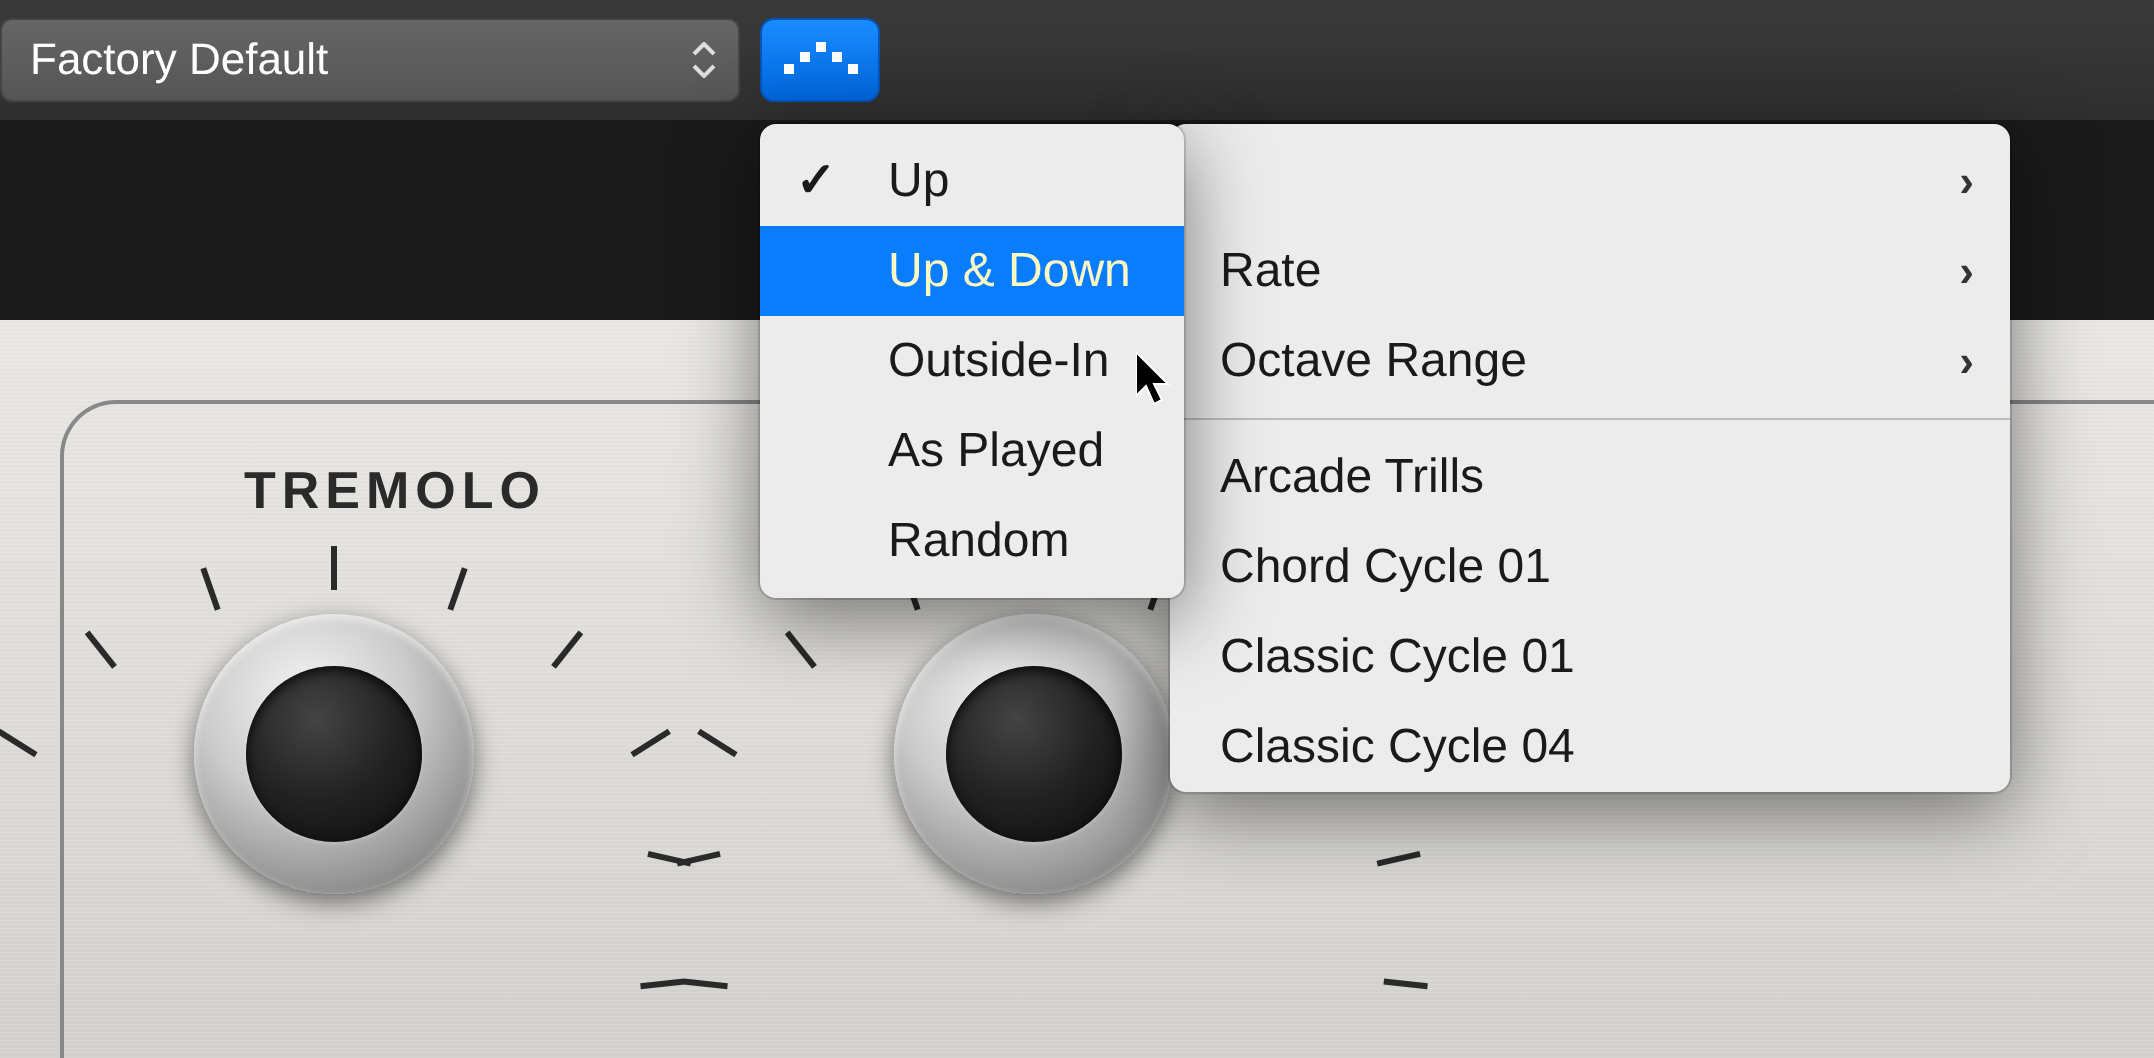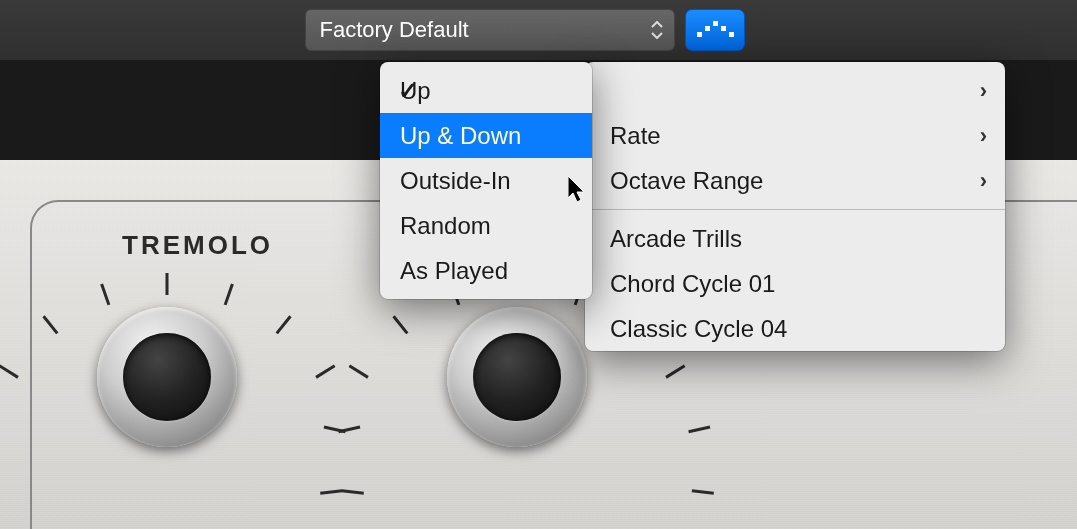--- a/index.html
+++ b/index.html
@@ -10,21 +10,21 @@
       overflow: hidden;
       position: relative;
       background: #2a2a2a;
     }
     .top-bar {
       position: absolute;
       top: 0; left: 0; right: 0;
       height: 60px;
       background: linear-gradient(to bottom, #3a3a3a 0%, #2f2f2f 100%);
       display: flex;
-      justify-content: center;
+      justify-content: flex-start;
       align-items: center;
       padding-right: 28px;
       gap: 10px;
     }
     .preset-dropdown {
       width: 370px;
       height: 42px;
       background: linear-gradient(to bottom, #666 0%, #555 100%);
       border-radius: 6px;
       display: flex;
@@ -140,21 +140,21 @@
       border-radius: 8px;
       box-shadow: 0 10px 40px rgba(0,0,0,0.5), 0 0 0 1px rgba(0,0,0,0.15);
       padding: 6px 0;
       font-size: 24px;
       color: #1a1a1a;
     }
     .menu-item {
       height: 45px;
       display: flex;
       align-items: center;
-      padding: 0 30px 0 20px;
+      padding: 0 30px 0 64px;
       position: relative;
       white-space: nowrap;
     }
     .menu-item.highlight {
       background: #0a7dff;
       color: #fef9c3;
     }
     .menu-item.has-check::before {
       content: "✓";
       position: absolute;
@@ -277,37 +277,40 @@
     <span class="chev">›</span>
   </div>
   <div class="sep"></div>
   <div class="menu-item">
       <span>Arcade Trills</span>
     </div>
   <div class="menu-item">
       <span>Chord Cycle 01</span>
     </div>
   <div class="menu-item">
+      <span>Classic Cycle 01</span>
+    </div>
+  <div class="menu-item">
       <span>Classic Cycle 04</span>
     </div>
 </div>
 
 <div class="menu menu-left">
   <div class="menu-item has-check">
       <span>Up</span>
     </div>
   <div class="menu-item highlight">
       <span>Up &amp; Down</span>
     </div>
   <div class="menu-item">
       <span>Outside-In</span>
     </div>
   <div class="menu-item">
+      <span>As Played</span>
+    </div>
+  <div class="menu-item">
       <span>Random</span>
-    </div>
-  <div class="menu-item">
-      <span>As Played</span>
     </div>
 </div>
 
 <svg class="cursor" width="24" height="30">
   <polygon points="0,0 0,22 5,17 9,26 13,24 9,16 16,16" fill="#000" stroke="#fff" stroke-width="1"></polygon>
 </svg>
 
 </body></html>

